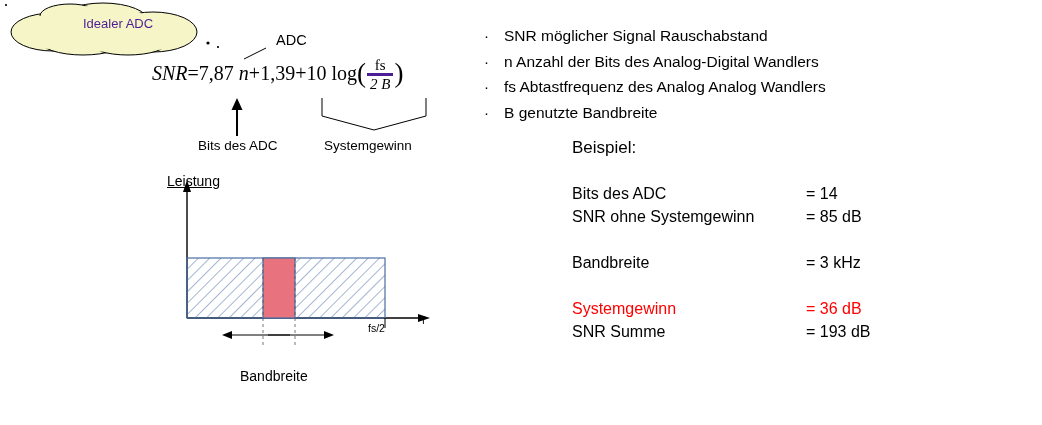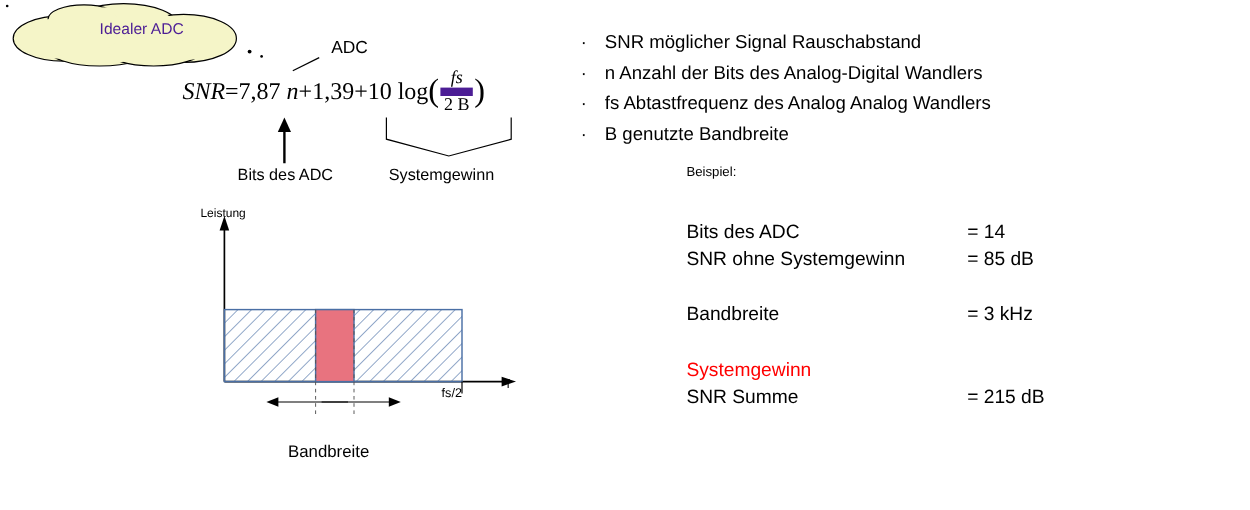--- a/index.html
+++ b/index.html
@@ -70,22 +70,22 @@
   .frac {
     display: inline-block;
     vertical-align: middle;
     text-align: center;
     font-size: 15px;
     line-height: 1.08;
     position: relative;
     top: -1px;
     margin: 0 1px;
   }
-  .frac .num { display: block; padding: 0 3px; font-style: italic;}
-  .frac .den { display: block; border-top: 7px solid #4c1d95; padding: 0 3px; }
+  .frac .num { display: block; padding: 0 3px; }
+  .frac .den { display: block; border-top: 3px solid #4c1d95; padding: 0 3px; font-style: italic;}
   .paren-big {
     font-size: 27px;
     vertical-align: middle;
     position: relative;
     top: -2px;
   }
 
   
   .bits-label {
     position: absolute;
@@ -107,21 +107,22 @@
     position: absolute;
     left: 150px;
     top: 170px;
     width: 300px;
     height: 220px;
   }
   .chart-ylabel {
     position: absolute;
     left: 17px;
     top: 3px;
-    font-size: 10px;
+    font-size: 14px;
+    text-decoration: underline;
   }
   .chart-xlabel {
     position: absolute;
     left: 272px;
     top: 144px;
     font-size: 10.5px;
   }
   .chart-fs2 {
     position: absolute;
     left: 218px;
@@ -165,21 +166,21 @@
   .bullet-text {
     font-size: 15.5px;
     line-height: 21px;
     white-space: nowrap;
   }
 
   .example-title {
     position: absolute;
     left: 88px;
     top: 138px;
-    font-size: 11px;
+    font-size: 17px;
   }
 
   .calc {
     position: absolute;
     left: 88px;
     top: 182px;
     width: 440px;
   }
   .calc-row {
     display: flex;
@@ -320,21 +321,22 @@
         <span class="v">= 85 dB</span>
       </div>
       <div class="calc-gap"></div>
       <div class="calc-row">
         <span class="k">Bandbreite</span>
         <span class="v">= 3 kHz</span>
       </div>
       <div class="calc-gap"></div>
       <div class="calc-row red">
         <span class="k">Systemgewinn</span>
+        <span class="v">= 36 dB</span>
       </div>
       <div class="calc-row">
         <span class="k">SNR Summe</span>
-        <span class="v">= 215 dB</span>
+        <span class="v">= 193 dB</span>
       </div>
     </div>
 
   </div>
 </div>
 
 </body></html>

